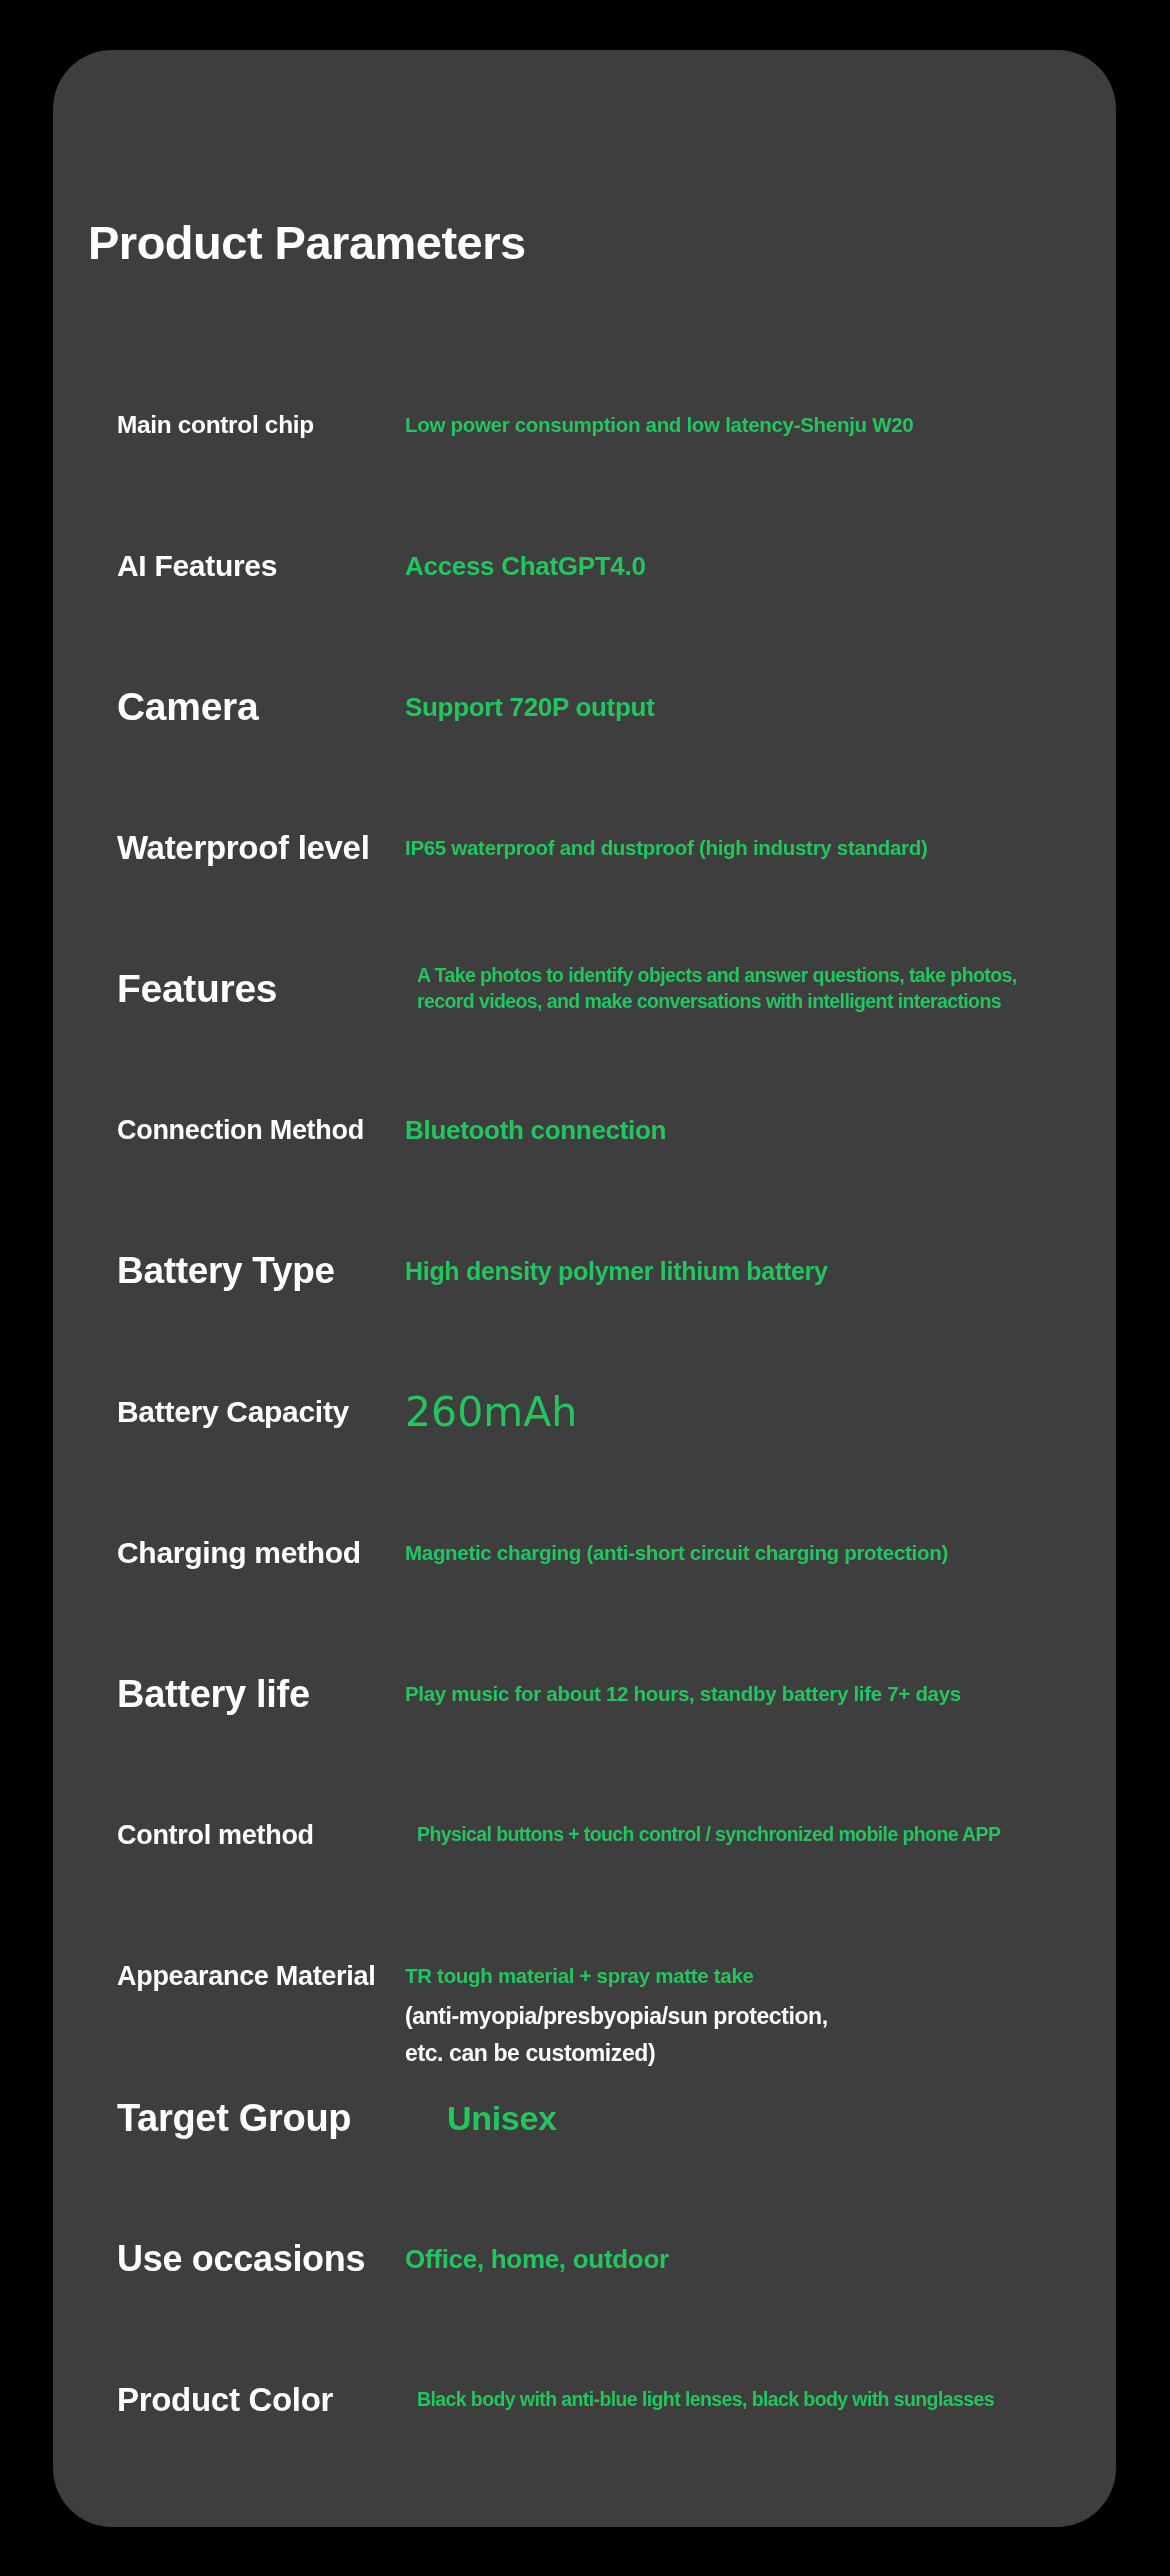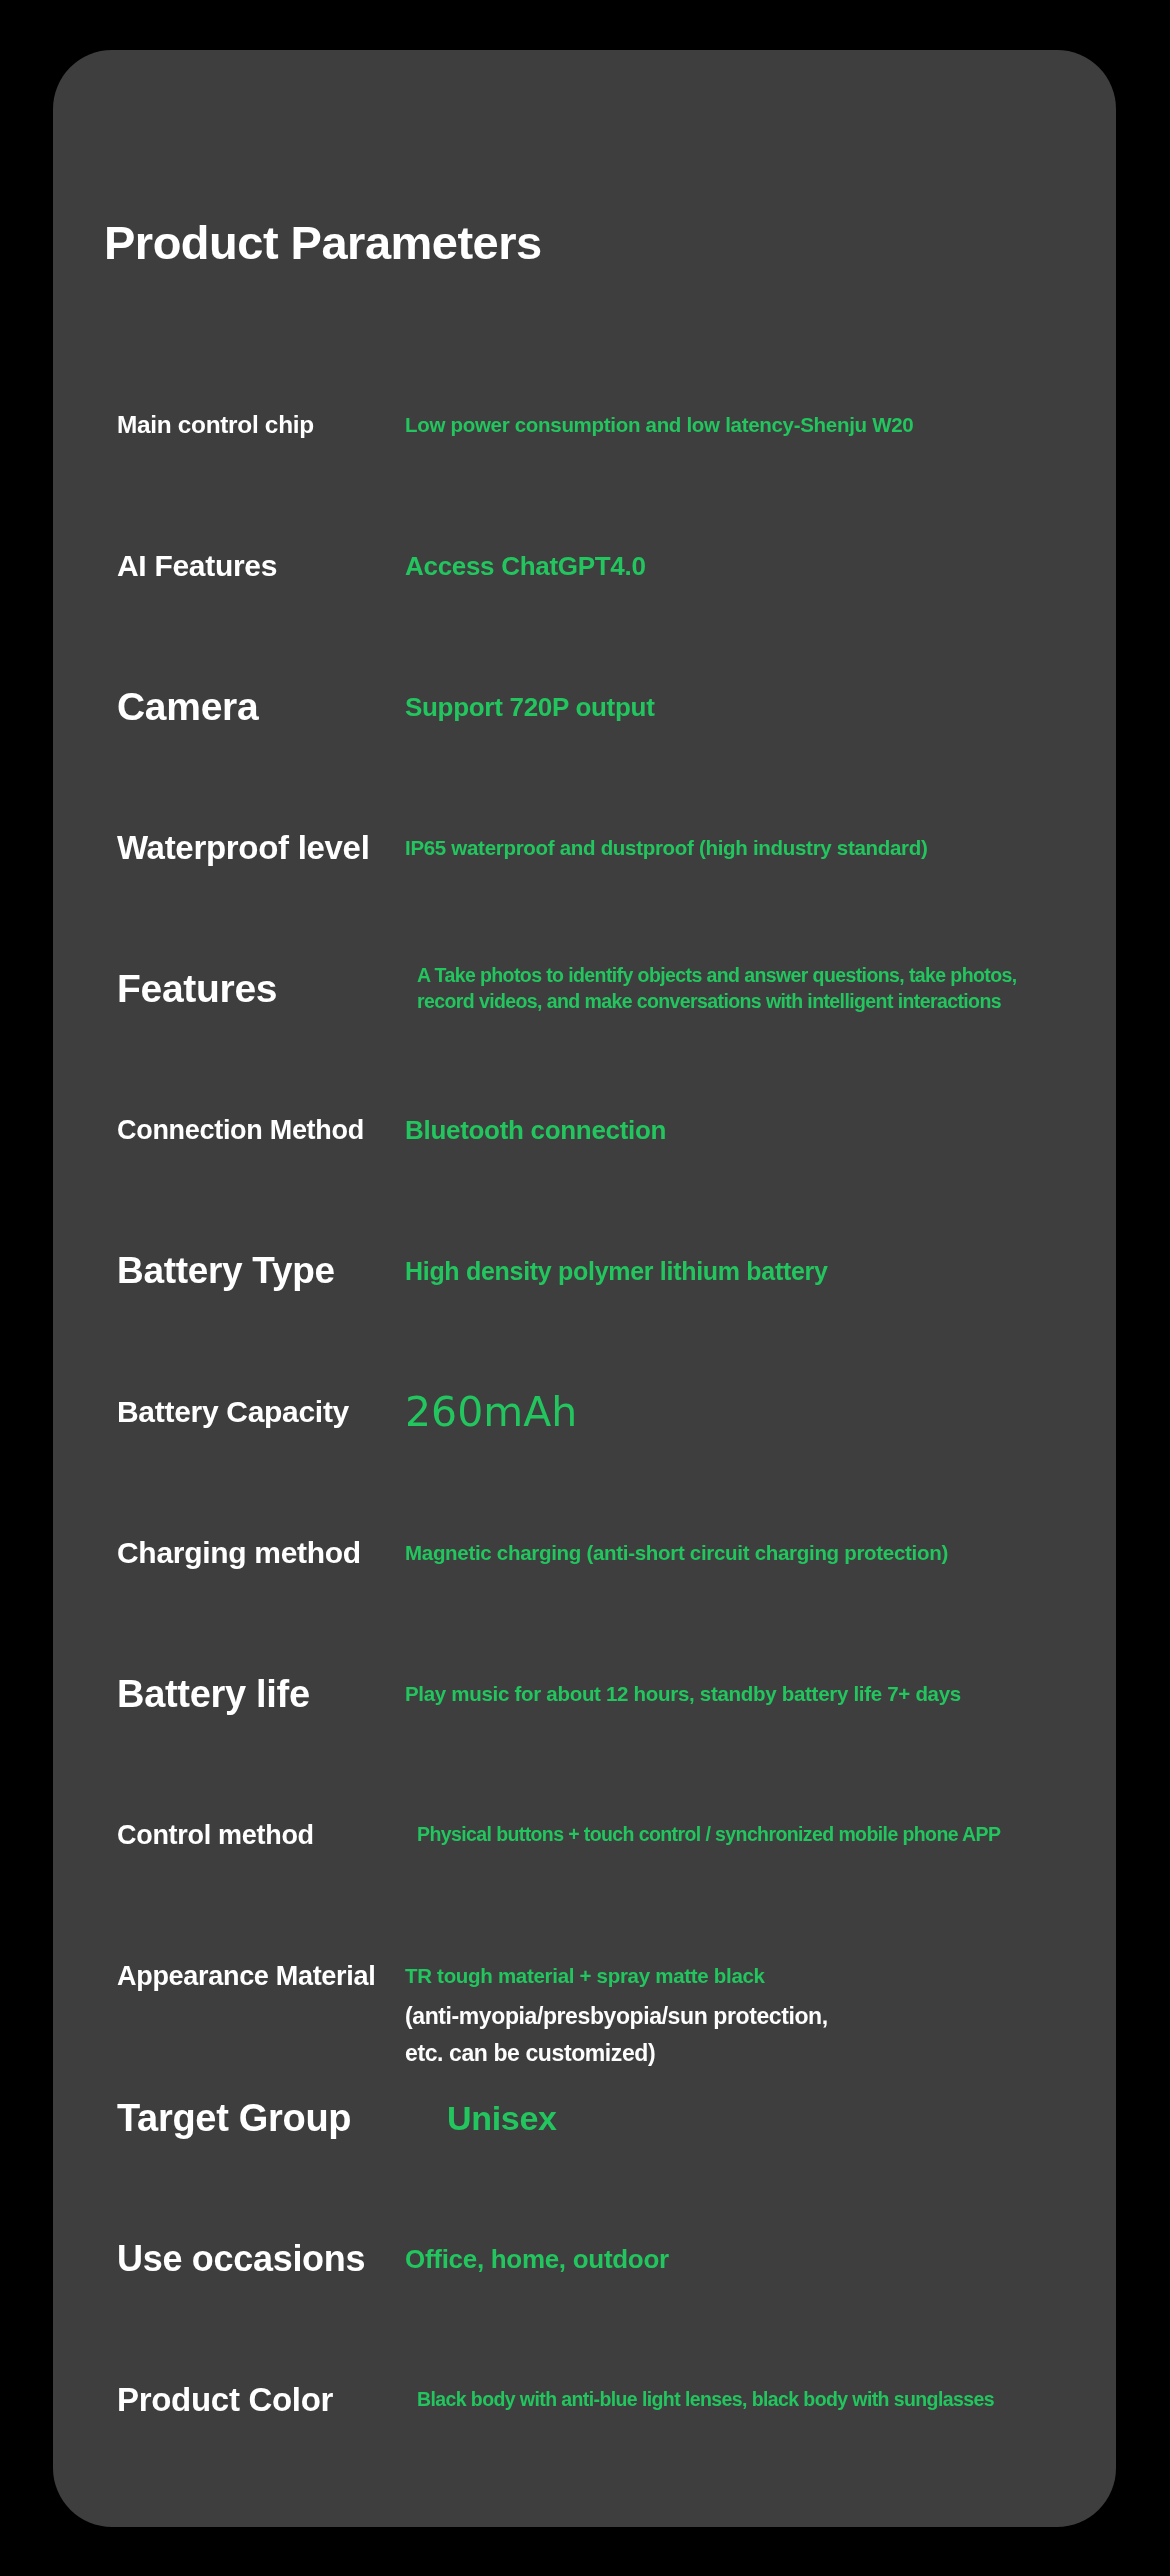--- a/index.html
+++ b/index.html
@@ -12,21 +12,21 @@
   }
   .card{
     position:absolute;
     left:53px;top:50px;
     width:1063px;height:2477px;
     background:#3e3e3e;
     border-radius:59px;
   }
   .page-title{
     position:absolute;
-    left:51px;top:168px;
+    left:35px;top:168px;
     font-size:47px;
     line-height:49px;
     font-weight:700;
     color:#ffffff;
     letter-spacing:-0.5px;
     white-space:nowrap;
   }
   .spec-row{position:absolute;left:0;width:100%;height:0;}
   .spec-label{
     position:absolute;
@@ -135,21 +135,21 @@
   </div>
 
   <div class="spec-row" style="top: 1785px;">
     <div class="spec-label" style="font-size: 27px;">Control method</div>
     <div class="spec-value tight" style="font-size: 19.5px;">Physical buttons + touch control / synchronized mobile phone APP</div>
 
   </div>
 
   <div class="spec-row" style="top: 1926px;">
     <div class="spec-label" style="font-size: 27px;">Appearance Material</div>
-    <div class="spec-value" style="font-size: 20.5px;">TR tough material + spray matte black</div>
+    <div class="spec-value" style="font-size: 20.5px;">TR tough material + spray matte take</div>
     <div class="spec-value-note" style="top: 21.5px;">(anti-myopia/presbyopia/sun protection,
 etc. can be customized)</div>
   </div>
 
   <div class="spec-row" style="top: 2068px;">
     <div class="spec-label" style="font-size: 38px;">Target Group</div>
     <div class="spec-value" style="font-size: 34px; margin-left: 42px;">Unisex</div>
 
   </div>
 

